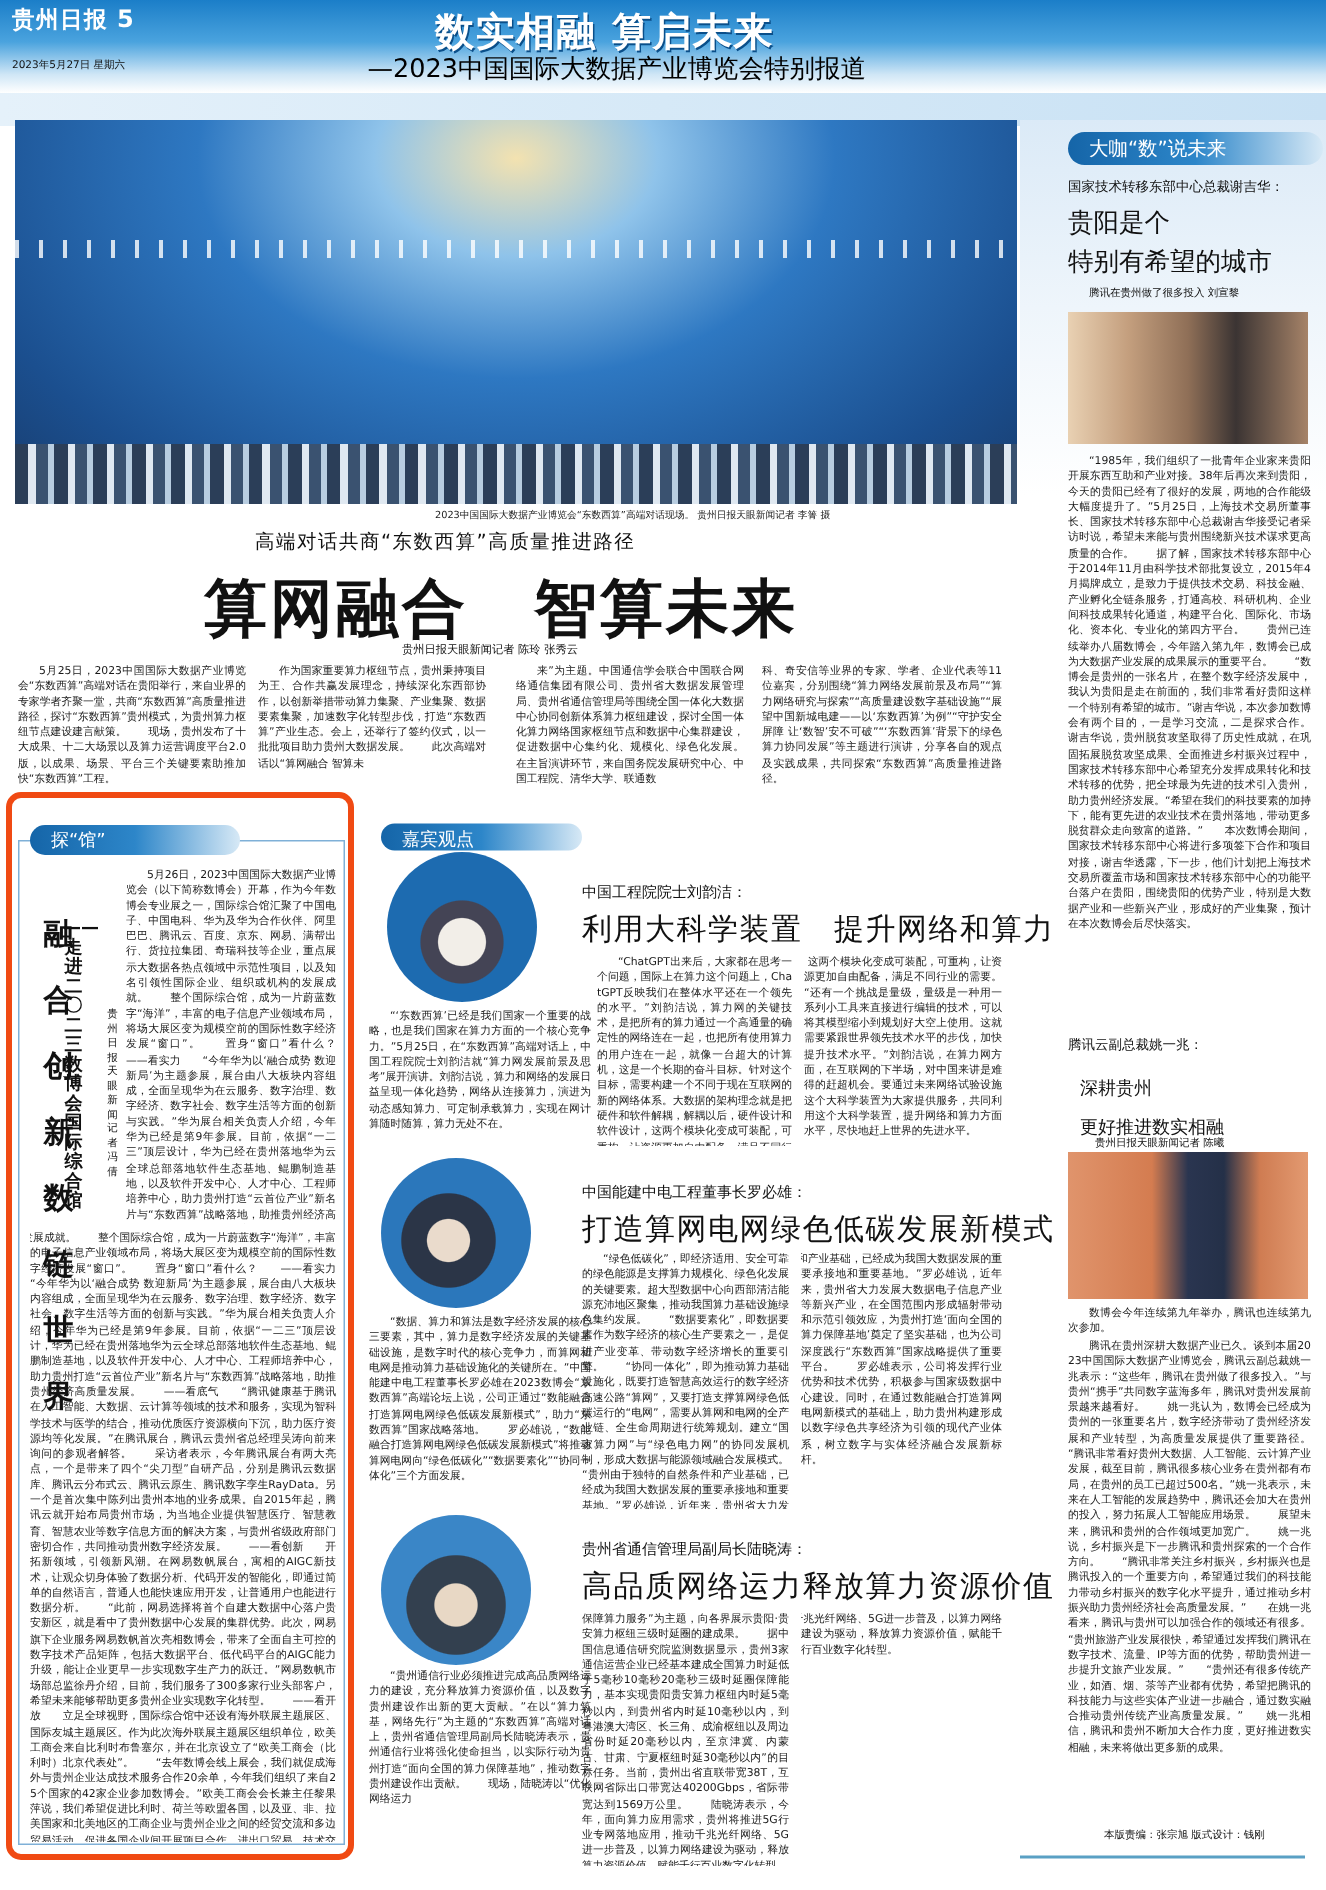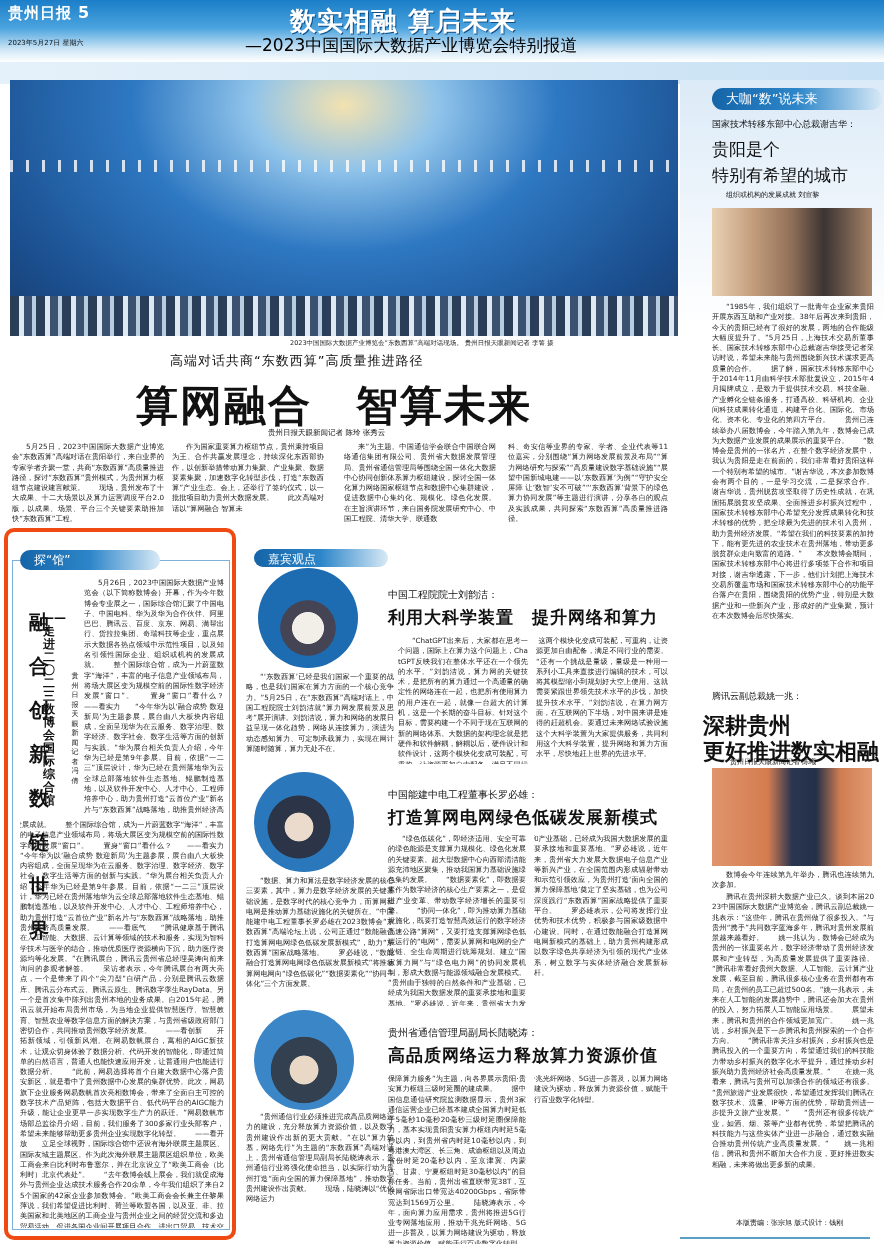--- a/index.html
+++ b/index.html
@@ -36,23 +36,23 @@
 .tg-pill{left:20px;top:550px;width:140px;height:20px;font-size:12px}
 .tg-bigtitle{left:22px;top:600px;width:34px;font-family:"DejaVu Serif",serif;font-size:20px;font-weight:bold;line-height:44px;text-align:center}
 .tg-sub{left:42px;top:612px;width:14px;font-size:12px;font-weight:bold;line-height:13px;text-align:center}
 .tg-byline{left:70px;top:672px;width:10px;font-size:7px;line-height:9.5px;text-align:center}
 .jb-pill{left:254px;top:549px;width:134px;height:18px;font-size:12px}
 .circle{border-radius:50%;overflow:hidden}
 .sp1{left:258px;top:568px;width:100px;height:100px;background:radial-gradient(circle at 50% 60%,#f2eee8 0 20%,#445 21% 35%,#1d6bb0 36%)}
 .sp2{left:254px;top:772px;width:100px;height:100px;background:radial-gradient(circle at 45% 55%,#eadbcc 0 18%,#2b3547 19% 40%,#2b77bb 41%)}
 .sp3{left:254px;top:1010px;width:100px;height:100px;background:radial-gradient(circle at 50% 60%,#e8d8c5 0 18%,#33404f 19% 42%,#3a86c7 43%)}
 .sp-lead{font-size:10px}
-.sp-title{font-family:"DejaVu Serif",serif;font-size:17px;font-weight:bold;letter-spacing:1px}
+.sp-title{font-family:"DejaVu Serif",serif;font-size:20px;font-weight:normal;letter-spacing:1px}
 .tx-lead{left:712px;top:690px;font-size:9px}
-.tx-title{left:703px;top:712px;font-family:"DejaVu Serif",serif;font-size:22px;font-weight:bold;line-height:26px}
+.tx-title{left:720px;top:712px;font-family:"DejaVu Serif",serif;font-size:12px;font-weight:normal;line-height:26px}
 .tx-byline{left:730px;top:756px;font-size:7px}
 .tx-photo{left:712px;top:768px;width:160px;height:98px;background:linear-gradient(90deg,#e0946c,#d47c50 35%,#2a3550 50%,#243048 65%,#cf7c52 80%,#e39a71)}
 .editor{left:736px;top:1218px;font-size:7px}
 .footline{left:680px;top:1237px;width:190px;height:2px;background:#5aa0c4}
 </style>
 </head>
 <body>
 
 <div class="abs masthead"></div>
 <div class="abs logo">贵州日报</div>
@@ -68,21 +68,21 @@
 </div>
 <div class="abs caption">2023中国国际大数据产业博览会“东数西算”高端对话现场。  贵州日报天眼新闻记者  李箐  摄</div>
 
 <div class="abs sidebar-bg"></div>
 <div class="abs pill dk-pill">大咖“数”说未来</div>
 <div class="abs dk-lead">国家技术转移东部中心总裁谢吉华：</div>
 <div class="abs dk-title">
   <div>贵阳是个</div>
   <div>特别有希望的城市</div>
 </div>
-<div class="abs dk-byline">组织或机构的发展成就  刘宣黎</div>
+<div class="abs dk-byline">腾讯在贵州做了很多投入  刘宣黎</div>
 <div class="abs dk-photo"></div>
 <div class="col body-text" style="left:712px;top:302px;width:162px;height:382px;overflow:hidden;text-indent:14px">“1985年，我们组织了一批青年企业家来贵阳开展东西互助和产业对接。38年后再次来到贵阳，今天的贵阳已经有了很好的发展，两地的合作能级大幅度提升了。”5月25日，上海技术交易所董事长、国家技术转移东部中心总裁谢吉华接受记者采访时说，希望未来能与贵州围绕新兴技术谋求更高质量的合作。　　据了解，国家技术转移东部中心于2014年11月由科学技术部批复设立，2015年4月揭牌成立，是致力于提供技术交易、科技金融、产业孵化全链条服务，打通高校、科研机构、企业间科技成果转化通道，构建平台化、国际化、市场化、资本化、专业化的第四方平台。　　贵州已连续举办八届数博会，今年踏入第九年，数博会已成为大数据产业发展的成果展示的重要平台。　　“数博会是贵州的一张名片，在整个数字经济发展中，我认为贵阳是走在前面的，我们非常看好贵阳这样一个特别有希望的城市。”谢吉华说，本次参加数博会有两个目的，一是学习交流，二是探求合作。　　谢吉华说，贵州脱贫攻坚取得了历史性成就，在巩固拓展脱贫攻坚成果、全面推进乡村振兴过程中，国家技术转移东部中心希望充分发挥成果转化和技术转移的优势，把全球最为先进的技术引入贵州，助力贵州经济发展。“希望在我们的科技要素的加持下，能有更先进的农业技术在贵州落地，带动更多脱贫群众走向致富的道路。”　　本次数博会期间，国家技术转移东部中心将进行多项签下合作和项目对接，谢吉华透露，下一步，他们计划把上海技术交易所覆盖市场和国家技术转移东部中心的功能平台落户在贵阳，围绕贵阳的优势产业，特别是大数据产业和一些新兴产业，形成好的产业集聚，预计在本次数博会后尽快落实。</div>
 
 <div class="abs main-sub">高端对话共商“东数西算”高质量推进路径</div>
 <div class="abs main-title">算网融合　智算未来</div>
 <div class="abs main-byline">贵州日报天眼新闻记者  陈玲  张秀云</div>
 <div class="col body-text" style="left:12px;top:442px;width:152px;height:82px;overflow:hidden;text-indent:14px">5月25日，2023中国国际大数据产业博览会“东数西算”高端对话在贵阳举行，来自业界的专家学者齐聚一堂，共商“东数西算”高质量推进路径，探讨“东数西算”贵州模式，为贵州算力枢纽节点建设建言献策。　　现场，贵州发布了十大成果、十二大场景以及算力运营调度平台2.0版，以成果、场景、平台三个关键要素助推加快“东数西算”工程。</div>
 <div class="col body-text" style="left:172px;top:442px;width:152px;height:92px;overflow:hidden;text-indent:14px">作为国家重要算力枢纽节点，贵州秉持项目为王、合作共赢发展理念，持续深化东西部协作，以创新举措带动算力集聚、产业集聚、数据要素集聚，加速数字化转型步伐，打造“东数西算”产业生态。会上，还举行了签约仪式，以一批批项目助力贵州大数据发展。　　此次高端对话以“算网融合 智算未</div>
 <div class="col body-text" style="left:344px;top:442px;width:152px;height:92px;overflow:hidden;text-indent:14px">来”为主题。中国通信学会联合中国联合网络通信集团有限公司、贵州省大数据发展管理局、贵州省通信管理局等围绕全国一体化大数据中心协同创新体系算力枢纽建设，探讨全国一体化算力网络国家枢纽节点和数据中心集群建设，促进数据中心集约化、规模化、绿色化发展。　　在主旨演讲环节，来自国务院发展研究中心、中国工程院、清华大学、联通数</div>
 <div class="col body-text" style="left:508px;top:442px;width:160px;height:92px;overflow:hidden">科、奇安信等业界的专家、学者、企业代表等11位嘉宾，分别围绕“算力网络发展前景及布局”“算力网络研究与探索”“高质量建设数字基础设施”“展望中国新城电建——以‘东数西算’为例”“守护安全屏障 让‘数智’安不可破”“‘东数西算’背景下的绿色算力协同发展”等主题进行演讲，分享各自的观点及实践成果，共同探索“东数西算”高质量推进路径。</div>

